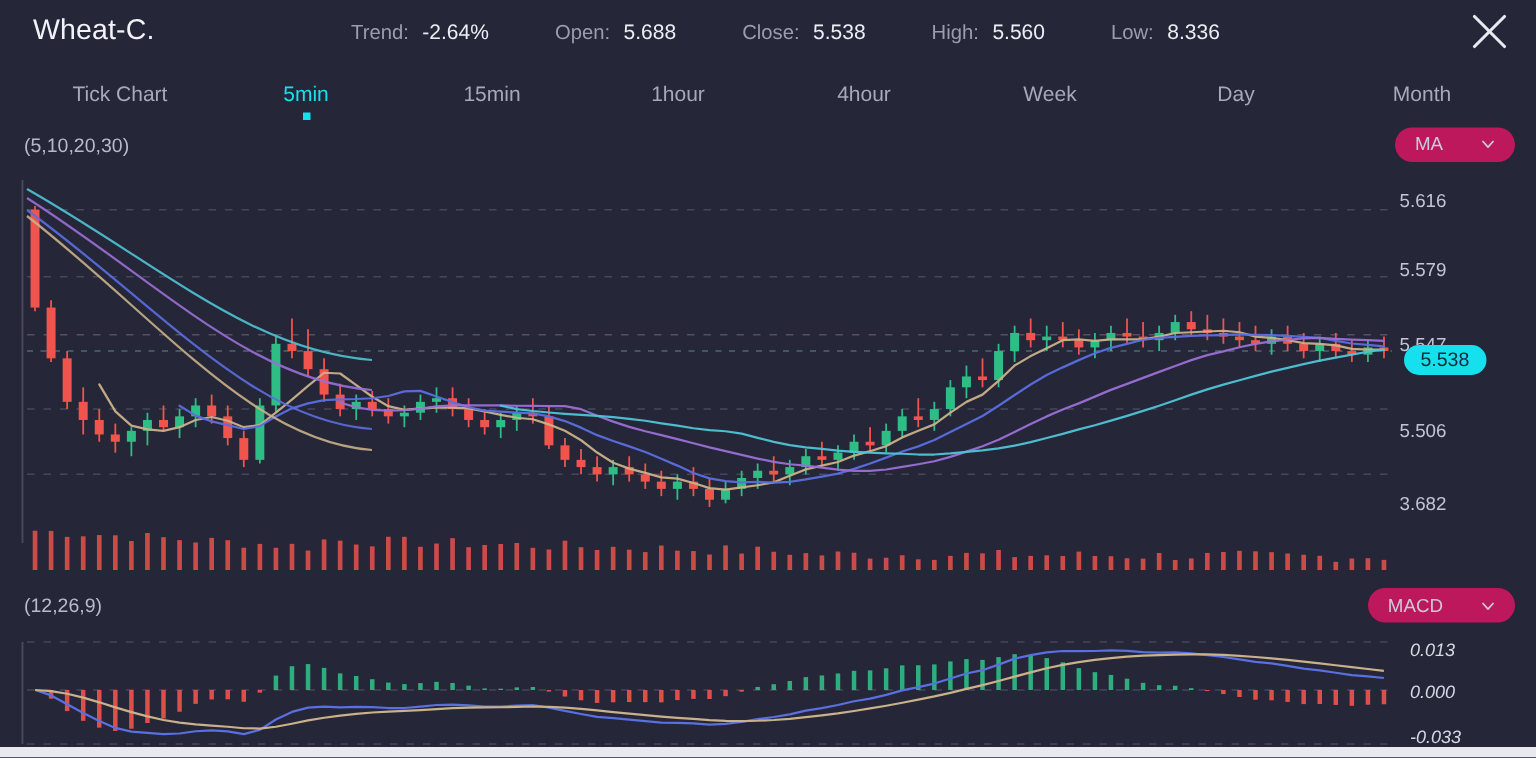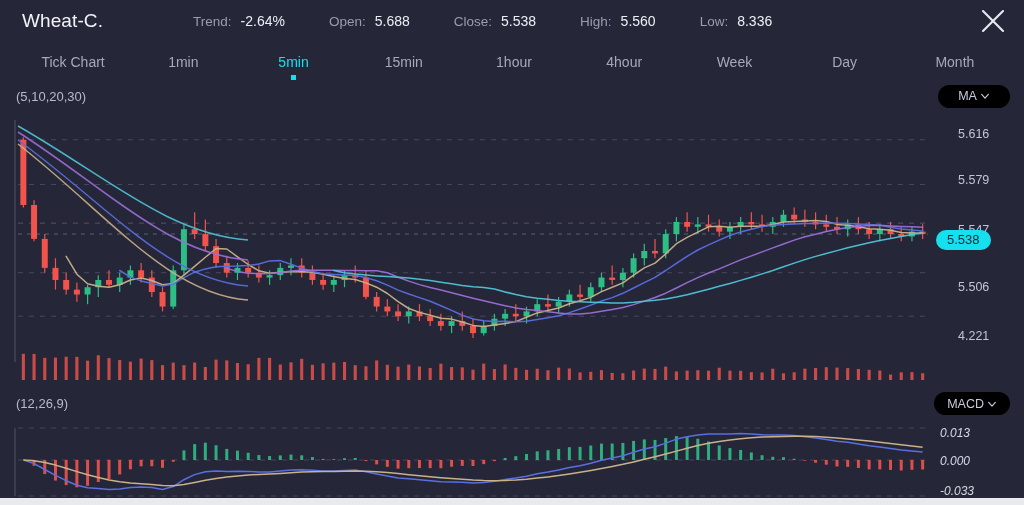--- a/index.html
+++ b/index.html
@@ -16,20 +16,21 @@
     display: flex; flex-direction: column;
   }
 
   
   .header {
     height: 42px;
     display: flex; align-items: center;
     padding: 0 0 0 22px;
     flex: 0 0 auto;
     position: relative;
+    gap: 41px;
   }
   .symbol {
     color: #f2f3f8;
     font-size: 19px;
     letter-spacing: .1px;
     white-space: nowrap;
   }
   .stats {
     display: flex; align-items: flex-end;
     margin-left: 90px;
@@ -78,45 +79,45 @@
   .ind-bar {
     height: 28px;
     display: flex; align-items: center;
     justify-content: space-between;
     padding: 0 14px 0 16px;
     flex: 0 0 auto;
     position: relative;
   }
   .ind-label { color: #b9bac9; font-size: 13px; }
   .pill {
-    background: #000000;
+    background: #be185d;
     border-radius: 14px;
     height: 23px;
     min-width: 72px;
     display: flex; align-items: center; justify-content: center;
-    gap: 3px;
+    gap: 25px;
     padding: 0 13px;
     cursor: pointer;
   }
   .pill span { color: #c9cbda; font-size: 12.5px; }
   .chev { width: 10px; height: 10px; }
 
   
   .pane { position: relative; width: 1024px; }
   .pane-main { height: 282px; }
   .pane-macd { height: 88px; font-style: italic; }
   .pane svg { display: block; position: absolute; inset: 0; }
 
   .axis-lbl {
     position: absolute;
     color: #c2c4d3;
     font-size: 12.5px;
     right: 14px;
     text-align: left;
-    left: 958px;
+    left: 933px;
     white-space: nowrap;
   }
   .price-pill {
     position: absolute;
     left: 936px;
     background: #17e0ee;
     color: #0d2b3a;
     font-size: 13px;
     border-radius: 11px;
     padding: 2px 11px 3px;
@@ -167,21 +168,20 @@
     <div class="close-btn">
       <svg width="28" height="28" viewBox="0 0 28 28">
         <line x1="4" y1="4" x2="24" y2="24" stroke="#e8eaf2" stroke-width="2.1" stroke-linecap="round"></line>
         <line x1="24" y1="4" x2="4" y2="24" stroke="#e8eaf2" stroke-width="2.1" stroke-linecap="round"></line>
       </svg>
     </div>
   </div>
 
   <div class="tabs">
     <div class="tab">Tick Chart</div>
-    <div class="tab">1min</div>
     <div class="tab active">5min</div>
     <div class="tab">15min</div>
     <div class="tab">1hour</div>
     <div class="tab">4hour</div>
     <div class="tab">Week</div>
     <div class="tab">Day</div>
     <div class="tab">Month</div>
   </div>
 
   <div class="ind-bar">
@@ -464,21 +464,21 @@
         <line x1="879.8235294117646" x2="879.8235294117646" y1="270" y2="260.53092078189303" stroke="#f0544c" stroke-width="3.1175529411764704" opacity="0.82"></line>
         <line x1="890.5294117647059" x2="890.5294117647059" y1="270" y2="264.55428369341564" stroke="#f0544c" stroke-width="3.1175529411764704" opacity="0.82"></line>
         <line x1="901.2352941176471" x2="901.2352941176471" y1="270" y2="262.3527237654321" stroke="#f0544c" stroke-width="3.1175529411764704" opacity="0.82"></line>
         <line x1="911.9411764705882" x2="911.9411764705882" y1="270" y2="262.143833590535" stroke="#f0544c" stroke-width="3.1175529411764704" opacity="0.82"></line>
         <line x1="922.6470588235294" x2="922.6470588235294" y1="270" y2="263.256316872428" stroke="#f0544c" stroke-width="3.1175529411764704" opacity="0.82"></line>
       </svg>
     <div class="axis-lbl" style="top:17px">5.616</div>
     <div class="axis-lbl" style="top:63px">5.579</div>
     <div class="axis-lbl" style="top:113px">5.547</div>
     <div class="axis-lbl" style="top:170px">5.506</div>
-    <div class="axis-lbl" style="top:219px">4.221</div>
+    <div class="axis-lbl" style="top:219px">3.682</div>
     <div class="price-pill" style="top:120px">5.538</div>
   </div>
 
   <div class="ind-bar">
     <div class="ind-label">(12,26,9)</div>
     <div class="pill">
       <span>MACD</span>
       <svg class="chev" viewBox="0 0 12 12">
         <polyline points="2,4 6,8.5 10,4" fill="none" stroke="#c9cbda" stroke-width="1.4" stroke-linecap="round" stroke-linejoin="round"></polyline>
       </svg>

